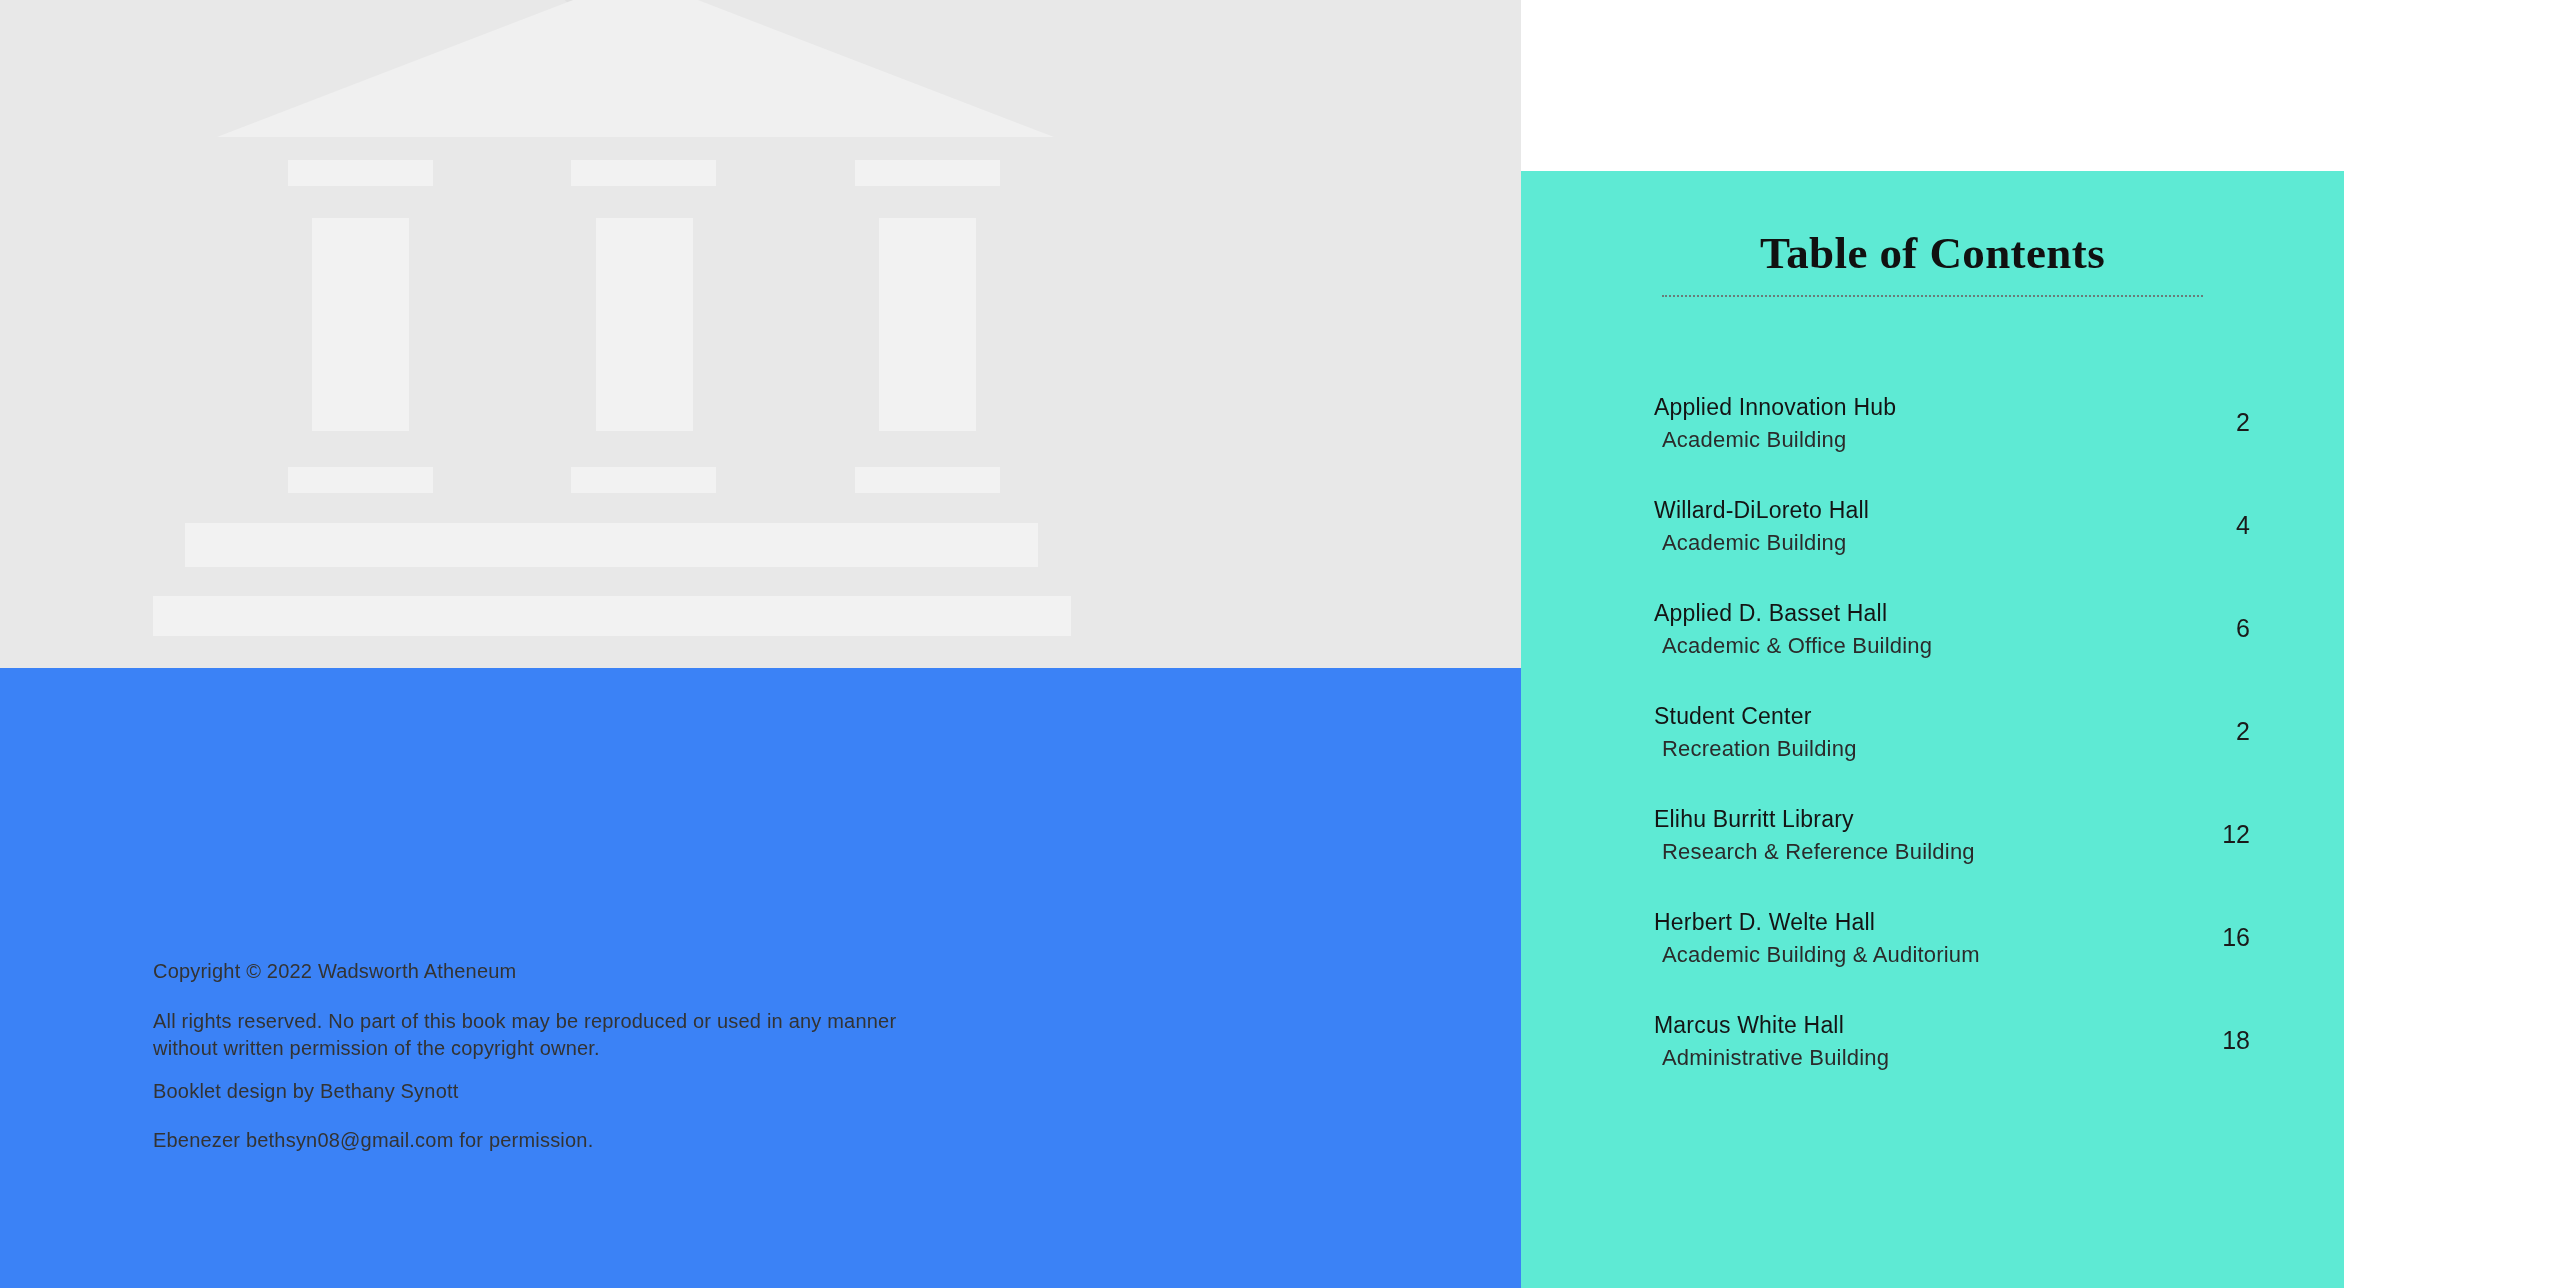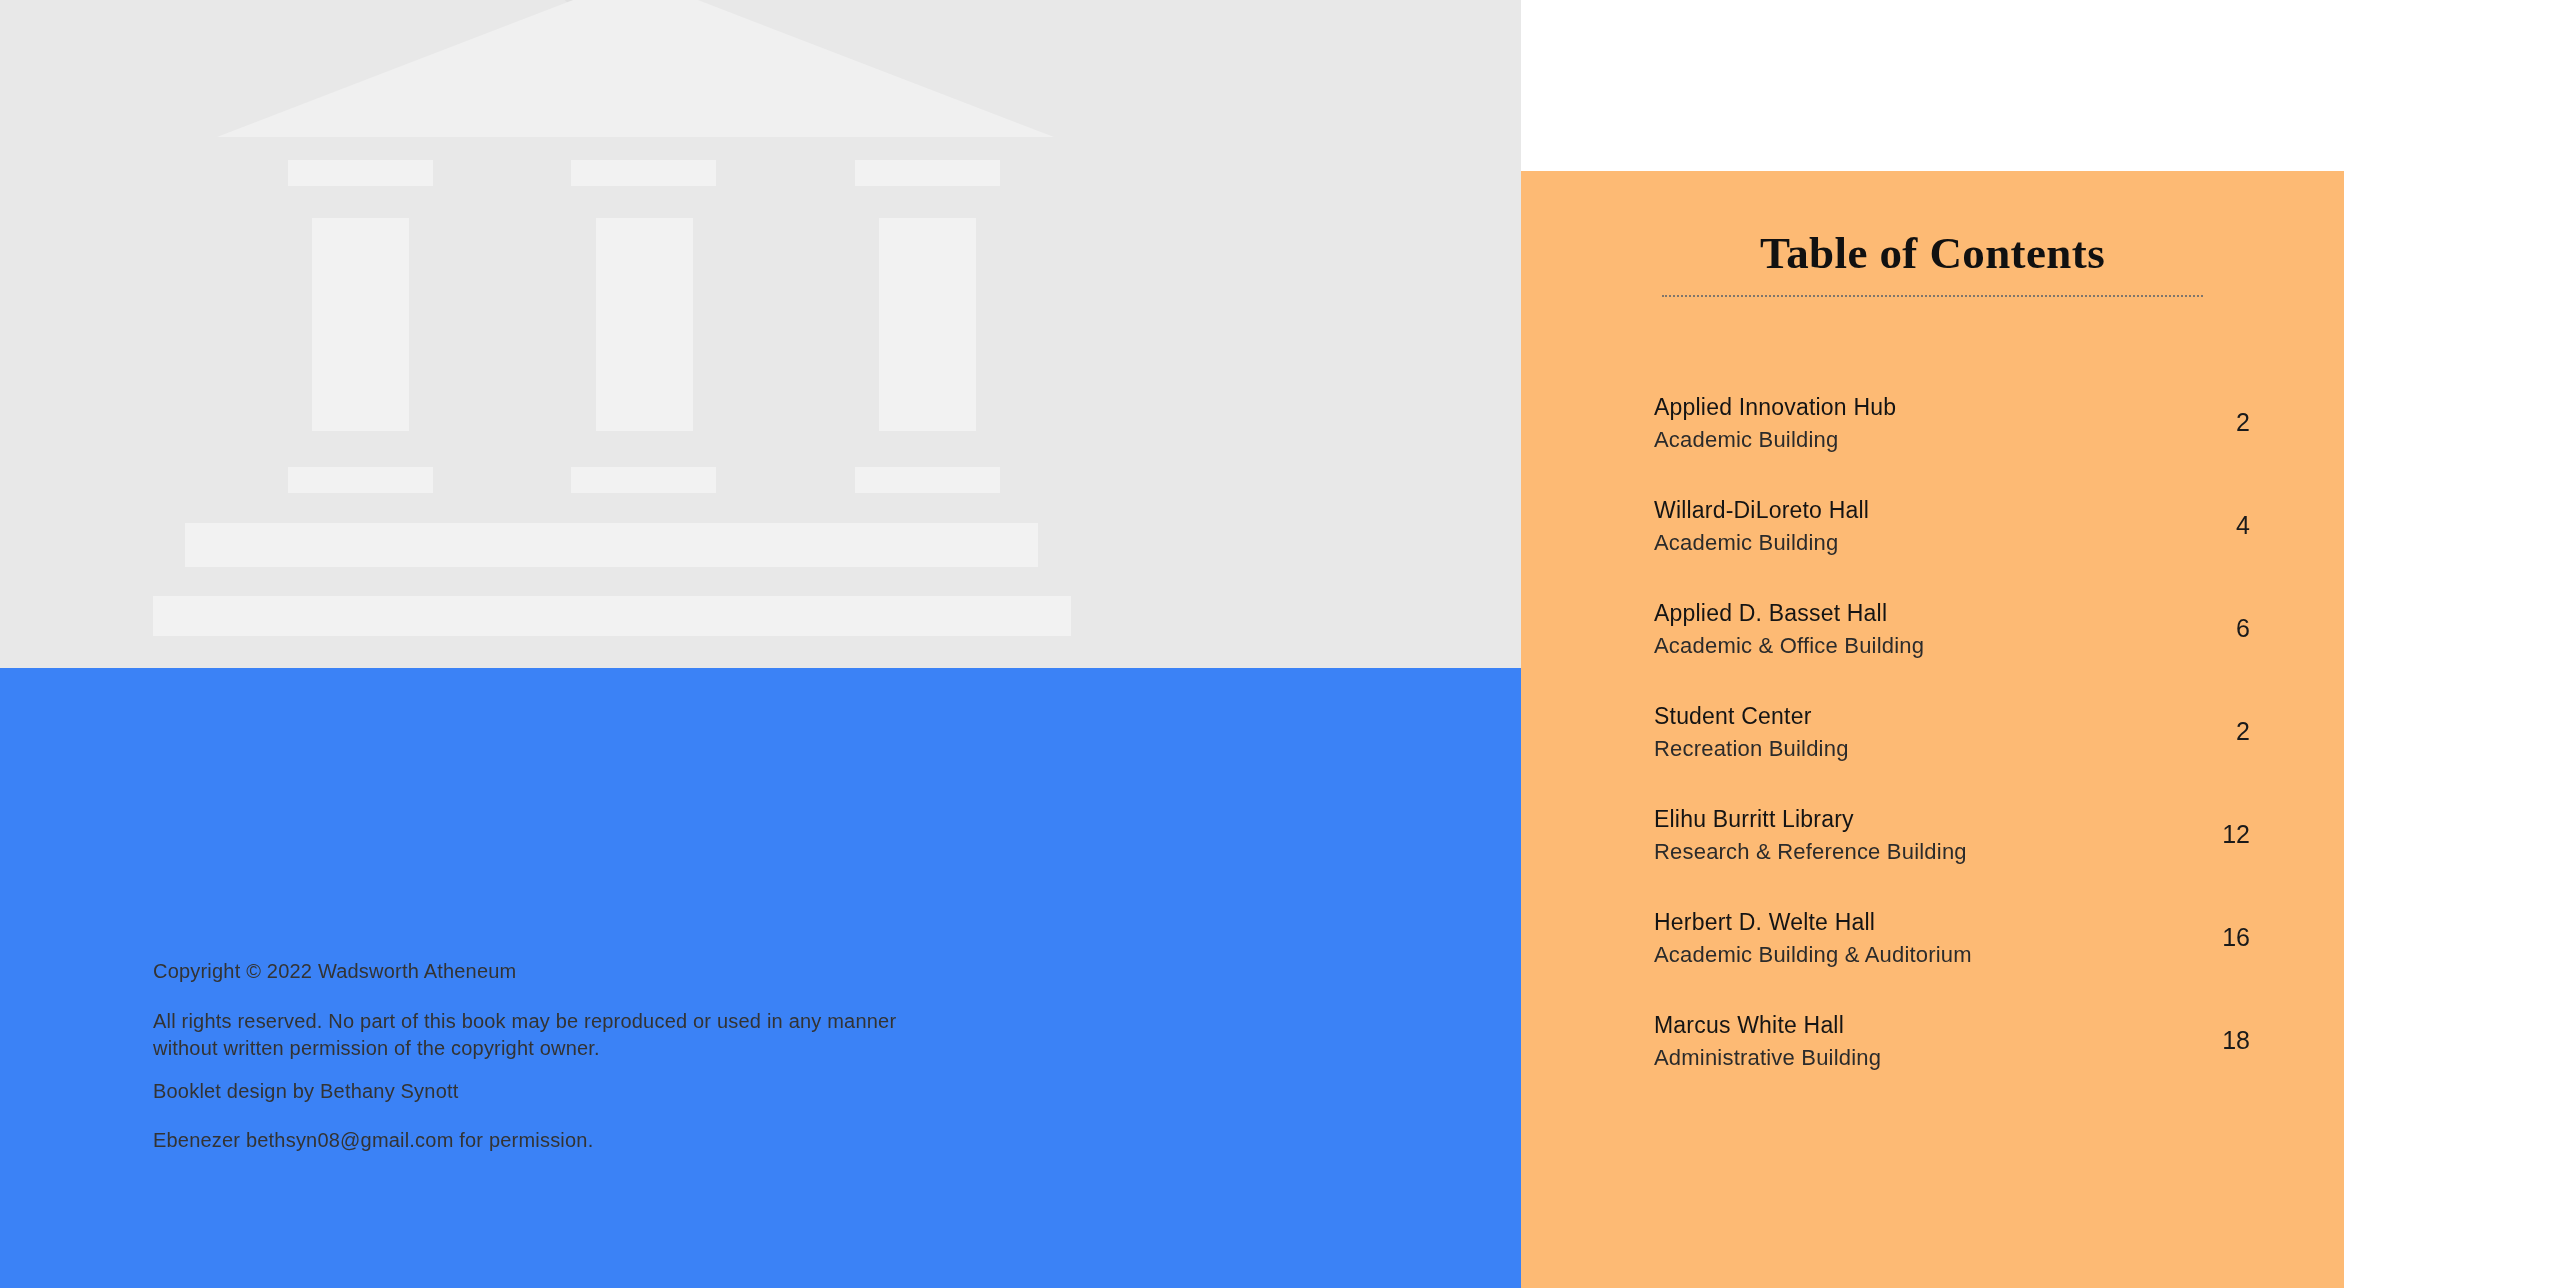--- a/index.html
+++ b/index.html
@@ -112,21 +112,21 @@
     margin-bottom: 16px;
   }
 
   
   .toc-card {
     position: absolute;
     left: 1521px;
     top: 171px;
     width: 823px;
     height: 1117px;
-    background: #fdba74;
+    background: #5eead4;
   }
   .toc-title {
     position: absolute;
     left: 0;
     top: 56px;
     width: 823px;
     text-align: center;
     font-family: "Liberation Serif", serif;
     font-weight: bold;
     font-size: 45px;
@@ -156,21 +156,21 @@
     position: absolute;
     left: 0;
     top: 9.7px;
     font-size: 23px;
     font-weight: normal;
     color: #141414;
     letter-spacing: 0.2px;
   }
   .toc-entry .sub {
     position: absolute;
-    left: 0;
+    left: 8px;
     top: 43px;
     font-size: 22px;
     color: #2b2b2b;
     letter-spacing: 0.2px;
   }
   .toc-entry .page {
     position: absolute;
     right: 0;
     top: 24px;
     font-size: 25px;

